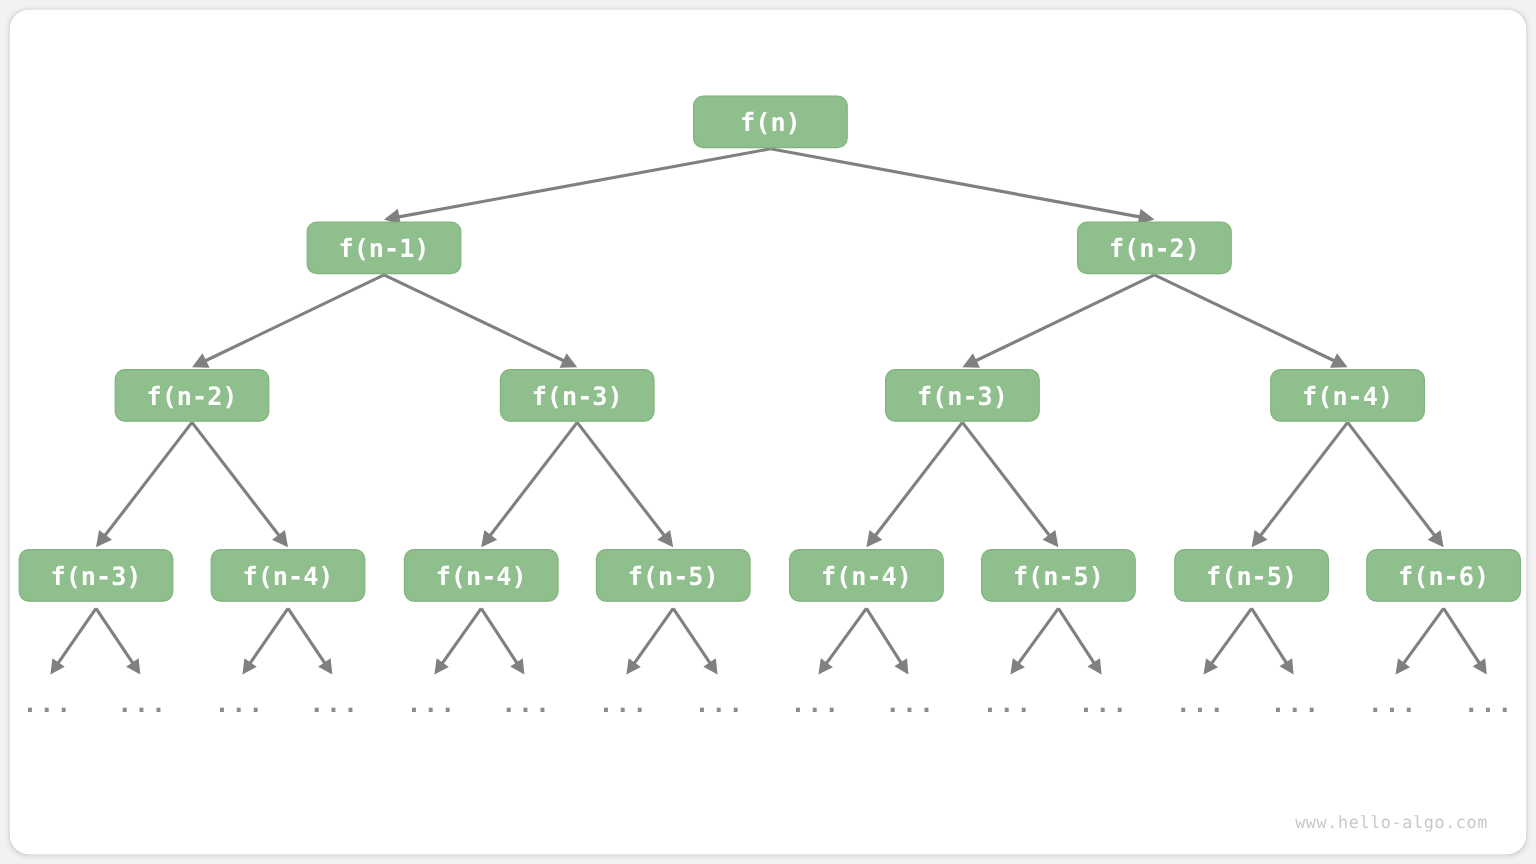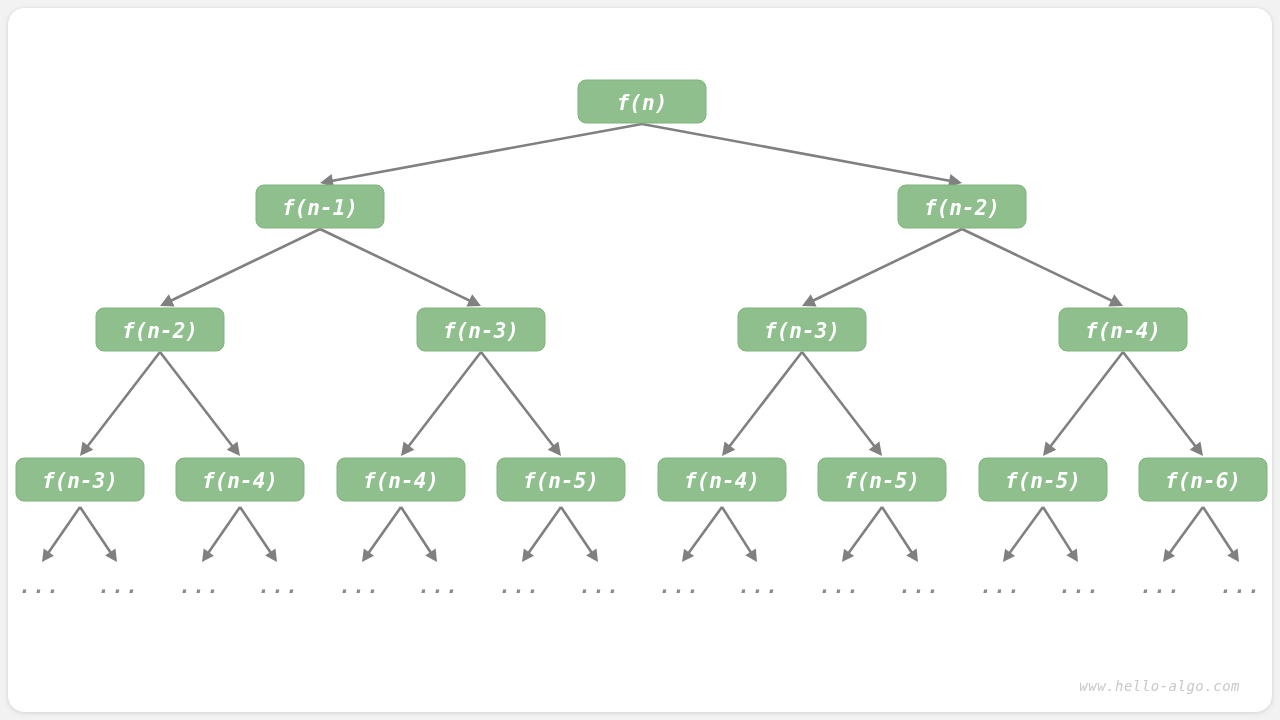--- a/index.html
+++ b/index.html
@@ -8,21 +8,20 @@
     width: 1280px;
     height: 720px;
     background: #f2f2f2;
     font-family: "DejaVu Sans Mono", monospace;
     overflow: hidden;
   }
   #stage {
     position: relative;
     width: 1280px;
     height: 532px;
-    font-style: italic;
   }
   #card {
     position: absolute;
     left: 8px;
     top: 8px;
     width: 1264px;
     height: 704px;
     background: #ffffff;
     border-radius: 16px;
     box-shadow: 0 1px 5px rgba(0,0,0,0.13), 0 0 1px rgba(0,0,0,0.10);

